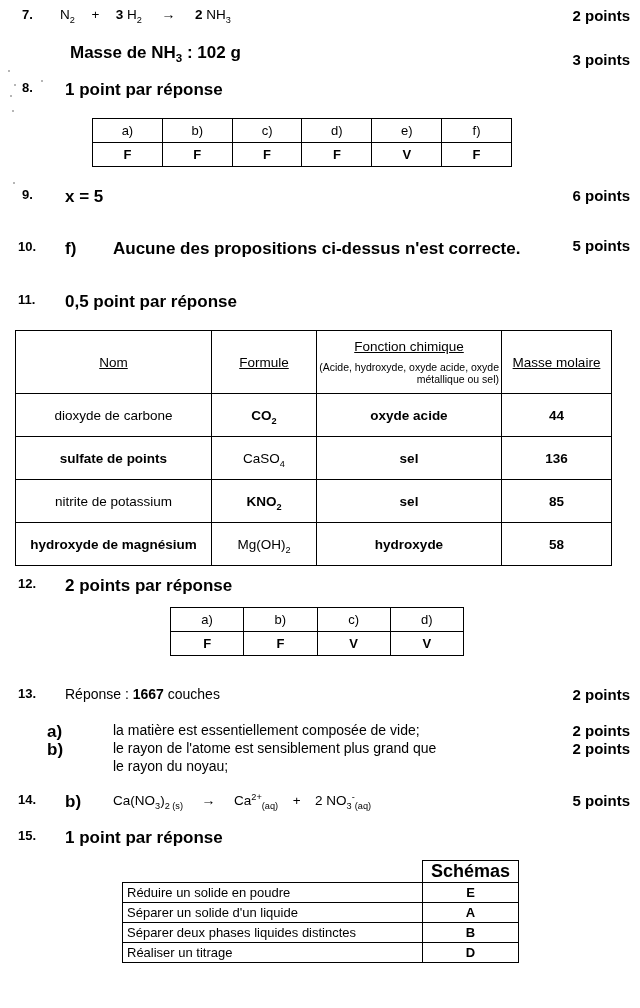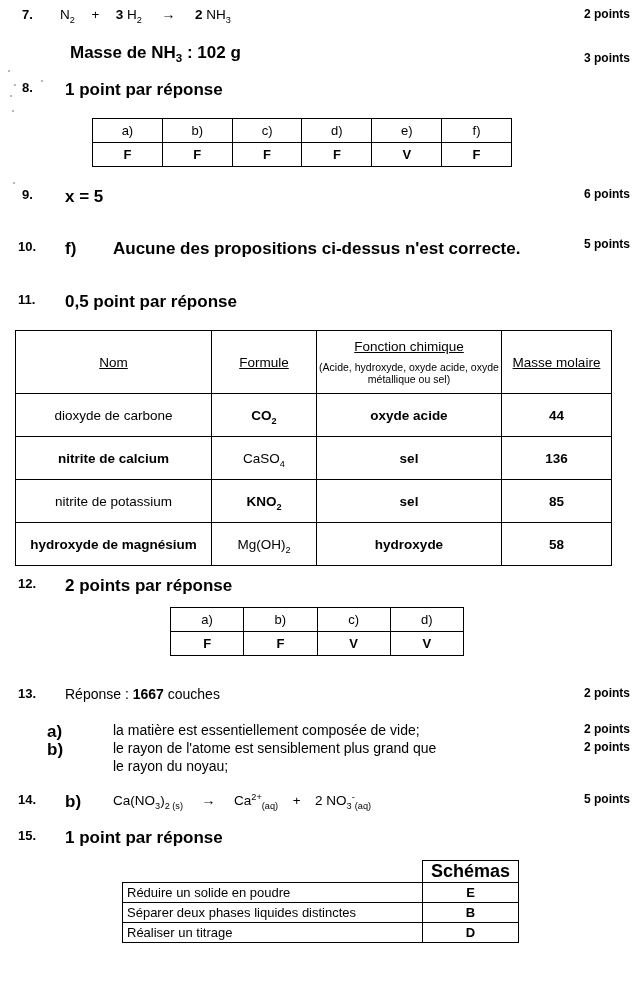--- a/index.html
+++ b/index.html
@@ -31,21 +31,21 @@
     font-size: 17px;
     white-space: nowrap;
   }
   .qtext-normal {
     font-weight: normal;
     font-size: 14px;
     white-space: nowrap;
   }
   .points {
     font-weight: bold;
-    font-size: 12px;
+    font-size: 15px;
     text-align: right;
     width: 110px;
     white-space: nowrap;
   }
   sub, sup {
     font-size: 68%;
     line-height: 0;
   }
   .eq { font-size: 13.5px; white-space: nowrap; }
   .eq .b { font-weight: bold; }
@@ -82,20 +82,21 @@
     height: 56px;
   }
   .hdtitle {
     text-decoration: underline;
     font-size: 13.5px;
   }
   .hdsub {
     font-size: 10.5px;
     line-height: 1.12;
     margin-top: 8px;
+    text-align: right;
   }
   table.chem td.body { height: 36px; }
   .b { font-weight: bold; }
   .n { font-weight: normal; }
 
   
   table.sch {
     border-collapse: collapse;
     table-layout: fixed;
   }
@@ -213,21 +214,21 @@
       </tr>
 
       <tr>
         <td class="body n">dioxyde de carbone</td>
         <td class="body b"><span>CO</span><sub>2</sub></td>
         <td class="body b">oxyde acide</td>
         <td class="body b">44</td>
       </tr>
 
       <tr>
-        <td class="body b">nitrite de calcium</td>
+        <td class="body b">sulfate de points</td>
         <td class="body n"><span>CaSO</span><sub>4</sub></td>
         <td class="body b">sel</td>
         <td class="body b">136</td>
       </tr>
 
       <tr>
         <td class="body n">nitrite de potassium</td>
         <td class="body b"><span>KNO</span><sub>2</sub></td>
         <td class="body b">sel</td>
         <td class="body b">85</td>
@@ -304,20 +305,24 @@
     <tbody>
       <tr>
         <td class="blank"></td>
         <td class="code"><span class="schhead">Schémas</span></td>
       </tr>
       <tr>
         <td class="desc">Réduire un solide en poudre</td>
         <td class="code">E</td>
       </tr>
       <tr>
+        <td class="desc">Séparer un solide d'un liquide</td>
+        <td class="code">A</td>
+      </tr>
+      <tr>
         <td class="desc">Séparer deux phases liquides distinctes</td>
         <td class="code">B</td>
       </tr>
       <tr>
         <td class="desc">Réaliser un titrage</td>
         <td class="code">D</td>
       </tr>
     </tbody>
   </table>
 

